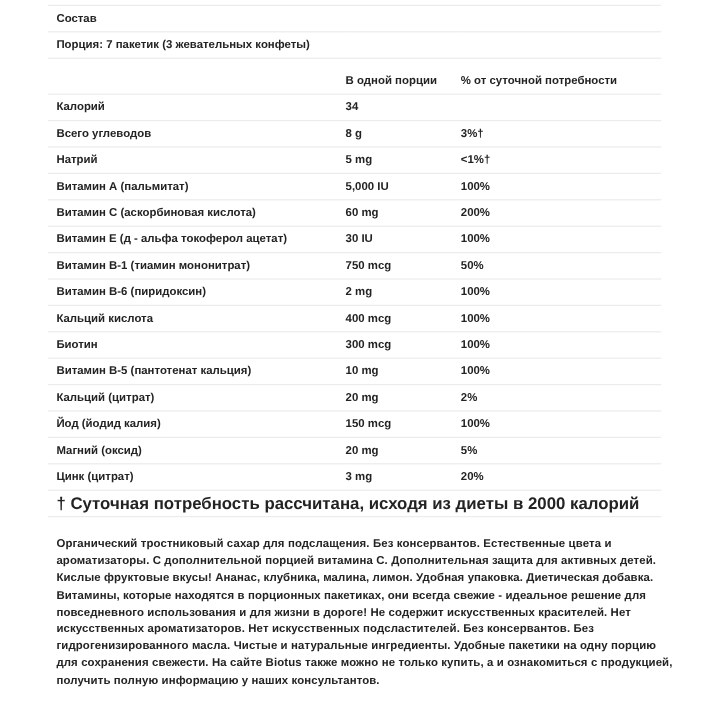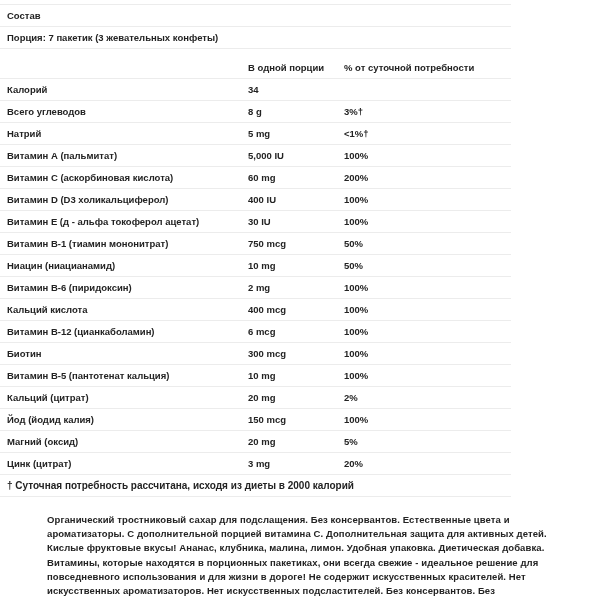--- a/index.html
+++ b/index.html
@@ -17,20 +17,21 @@
   }
   .page {
     width: 600px;
     padding-top: 4px;
     box-sizing: border-box;
   }
 
   
   .facts {
     width: 511px;
+    margin-left: 40px;
     border-collapse: collapse;
     table-layout: fixed;
   }
   .facts td {
     border-top: 1px solid #ececec;
     border-bottom: 1px solid #ececec;
     padding: 4px 0 4px 7px;
     font-size: 9.5px;
     font-weight: bold;
     line-height: 13px;
@@ -53,21 +54,21 @@
     border-top: 1px solid #ececec;
     border-bottom: none;
     height: 8px;
     padding: 0;
   }
   .row-headers td {
     border-top: none;
   }
   .footnote-row td {
     font-weight: bold;
-    font-size: 10px;
+    font-size: 14px;
   }
 
   
   .body-copy {
     margin: 0 40px 0 40px;
     padding: 0 0 0 7px;
     box-sizing: border-box;
     width: 527px;
   }
   .para {
@@ -130,52 +131,37 @@
         <td>Витамин А (пальмитат)</td>
         <td>5,000 IU</td>
         <td>100%</td>
       </tr>
       <tr class="row-data">
         <td>Витамин С (аскорбиновая кислота)</td>
         <td>60 mg</td>
         <td>200%</td>
       </tr>
       <tr class="row-data">
-        <td>Витамин D (D3 холикальциферол)</td>
-        <td>400 IU</td>
-        <td>100%</td>
-      </tr>
-      <tr class="row-data">
         <td>Витамин Е (д - альфа токоферол ацетат)</td>
         <td>30 IU</td>
         <td>100%</td>
       </tr>
       <tr class="row-data">
         <td>Витамин B-1 (тиамин мононитрат)</td>
         <td>750 mcg</td>
         <td>50%</td>
       </tr>
       <tr class="row-data">
-        <td>Ниацин (ниацианамид)</td>
-        <td>10 mg</td>
-        <td>50%</td>
-      </tr>
-      <tr class="row-data">
         <td>Витамин B-6 (пиридоксин)</td>
         <td>2 mg</td>
         <td>100%</td>
       </tr>
       <tr class="row-data">
         <td>Кальций кислота</td>
         <td>400 mcg</td>
-        <td>100%</td>
-      </tr>
-      <tr class="row-data">
-        <td>Витамин B-12 (цианкаболамин)</td>
-        <td>6 mcg</td>
         <td>100%</td>
       </tr>
       <tr class="row-data">
         <td>Биотин</td>
         <td>300 mcg</td>
         <td>100%</td>
       </tr>
       <tr class="row-data">
         <td>Витамин B-5 (пантотенат кальция)</td>
         <td>10 mg</td>

